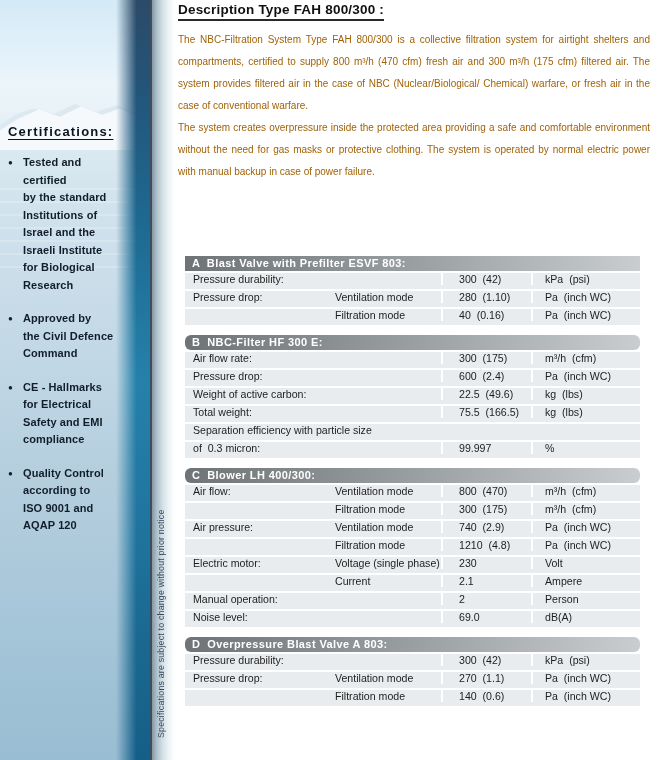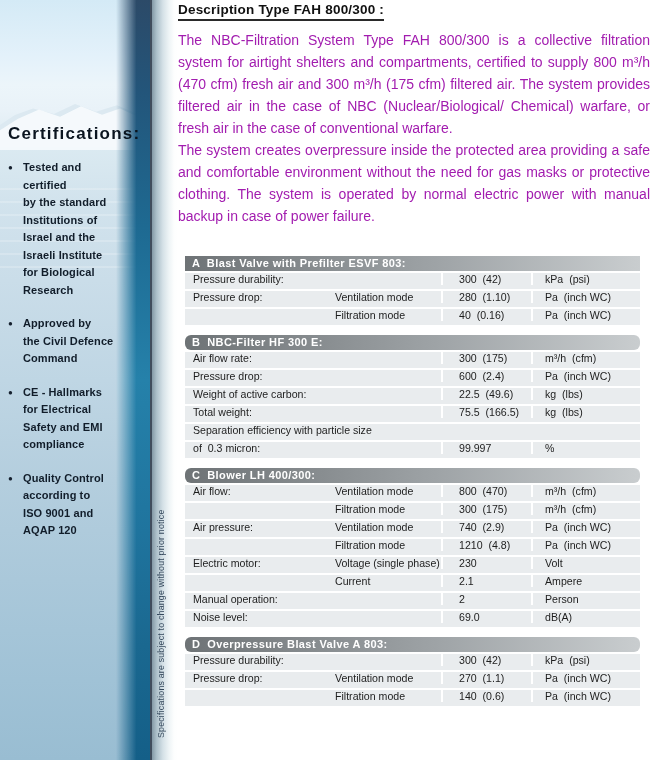--- a/index.html
+++ b/index.html
@@ -42,22 +42,22 @@
     background:linear-gradient(180deg,
       #2c4a68 0%, #23557a 12%, #1e6a92 30%, #2581aa 50%,
       #1f749e 70%, #1a6890 85%, #145f88 100%);
     -webkit-mask-image:linear-gradient(to right, transparent 0%, #000 60%);
     mask-image:linear-gradient(to right, transparent 0%, #000 60%);
   }
 
   
   .sidebar-inner { position:absolute; left:8px; top:124px; width:130px; color:#0d1722; }
   .cert-heading {
-    font-size:17px; font-weight:bold; letter-spacing:1.2px; color:#0a141f;
-    text-underline-offset:3px;
+    font-size:13px; font-weight:bold; letter-spacing:1.2px; color:#0a141f;
+    text-decoration:underline; text-underline-offset:3px;
     margin-bottom:15px; white-space:nowrap;
   }
   .cert-item { display:flex; margin-bottom:16px; font-size:11px; font-weight:bold; line-height:17.5px; color:#111d2a; }
   .cert-bullet { flex:0 0 15px; font-size:8px; line-height:17.5px; color:#15202e; }
   .cert-text { white-space:pre-line; letter-spacing:.1px; }
 
   
   .spine {
     position:absolute; left:150px; top:0; width:28px; height:760px;
     border-left:2px solid rgba(18,32,52,.8);
@@ -71,21 +71,21 @@
   }
 
   
   .content { position:absolute; left:178px; top:0; width:472px; }
   .doc-title {
     display:inline-block; margin:1px 0 8px 0; padding-bottom:2px;
     font-size:13.5px; font-weight:bold; color:#111; letter-spacing:.2px;
     border-bottom:2px solid #2a2a2a; white-space:pre;text-align:right;
   }
   .doc-body p {
-    margin:0; font-size:14px; line-height:22px; text-align:justify; color:#a21caf;
+    margin:0; font-size:10px; line-height:22px; text-align:justify; color:#a16207;
   }
 
   
   .tables { position:absolute; left:185px; top:256px; width:455px; }
   .sec-header {
     height:15px; line-height:15px; margin-bottom:2px; padding-left:7px;
     background:linear-gradient(to right, #6e7376 0%, #9ea3a6 55%, #c9cdcf 100%);
     color:#fff; font-weight:bold; font-size:11px; letter-spacing:.4px; white-space:pre;
   }
   .spec-section + .spec-section .sec-header { margin-top:10px;border-radius:6px; }

